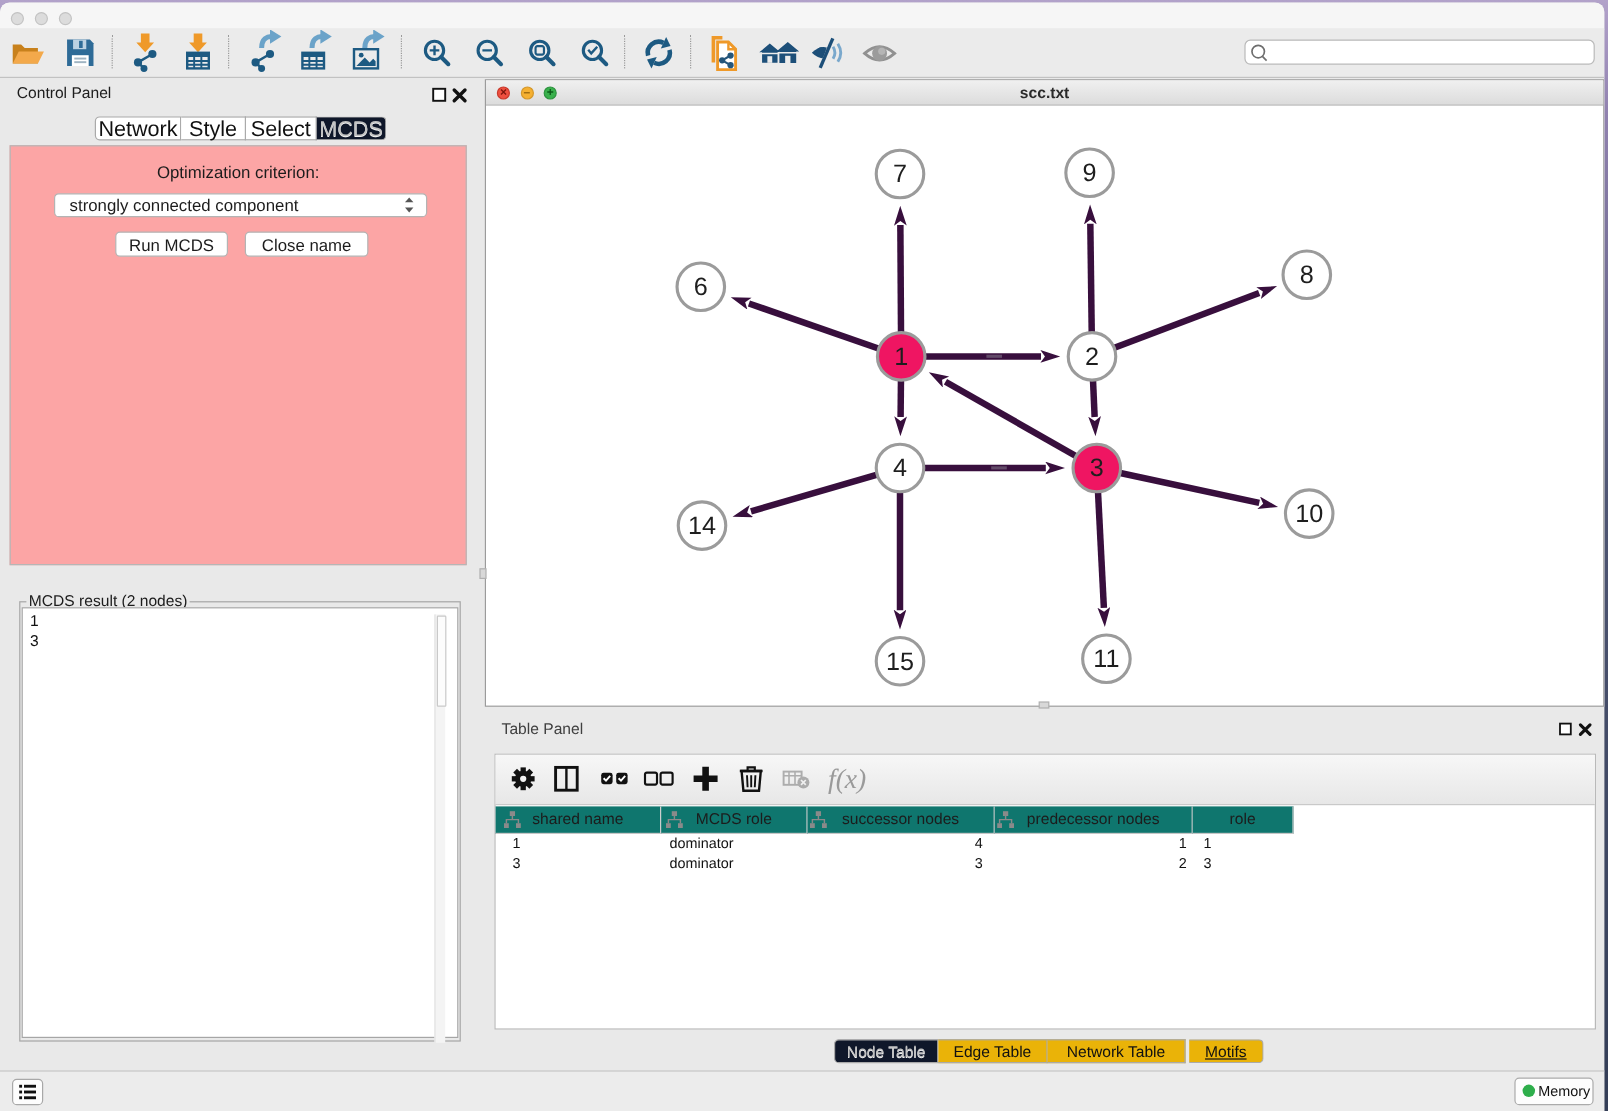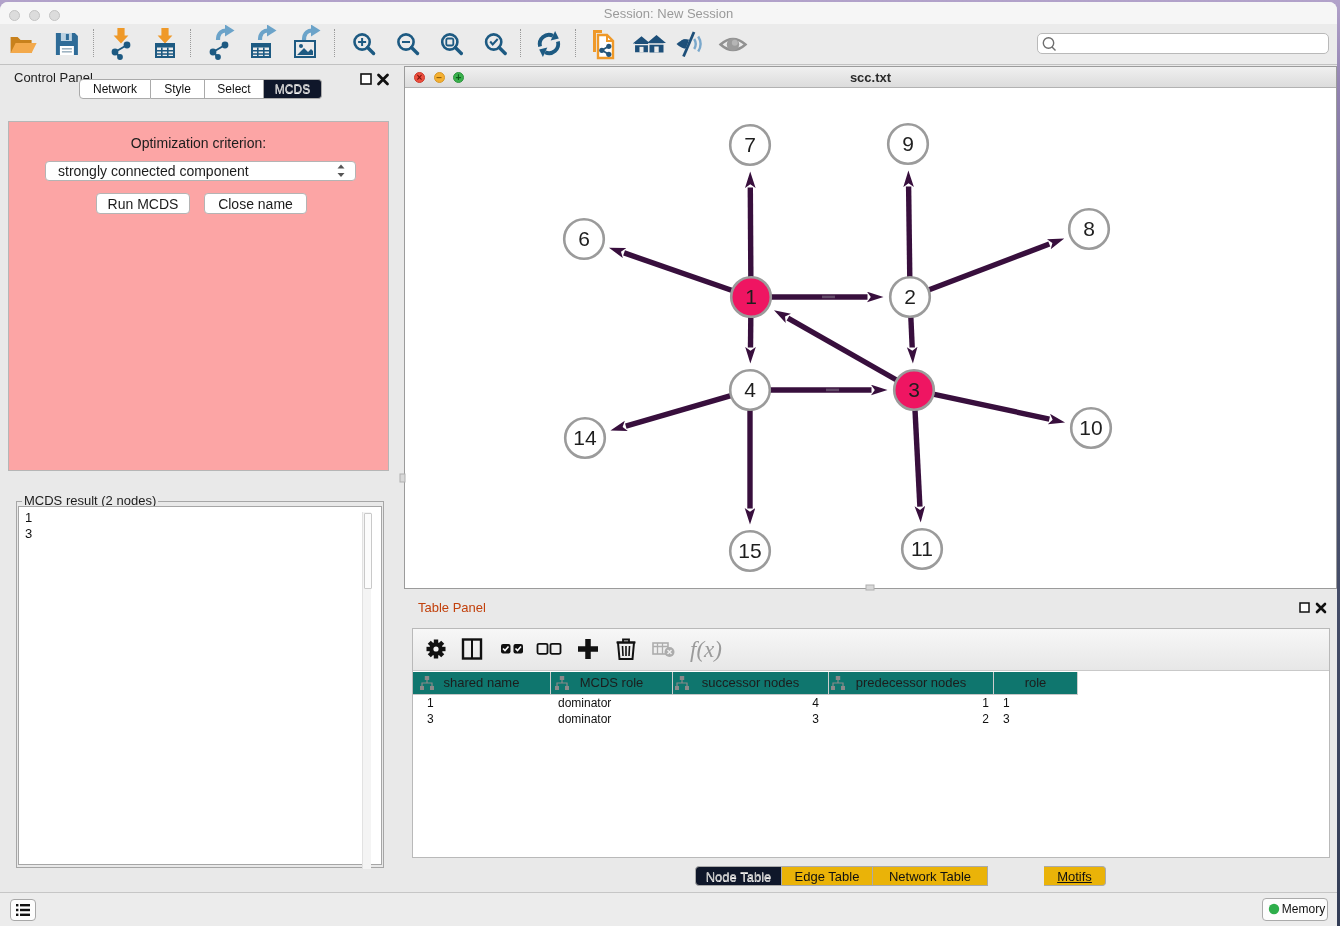--- a/index.html
+++ b/index.html
@@ -15,22 +15,22 @@
         background:#dcdcdc; border:1px solid #c3c3c3; }
   #apptitle { position:absolute; top:4px; left:0; width:1337px; text-align:center;
               font-size:13px; color:#9a9a9a; }
   
   #toolbar { position:absolute; left:0; top:22px; width:1337px; height:41px;
              background:#ebebeb; border-bottom:1px solid #c2c2c2; }
   .tsep { position:absolute; top:5px; height:28px; width:0;
           border-left:1px dotted #9a9a9a; }
   
   #cptitle { position:absolute; left:14px; top:68px; font-size:13px; color:#1d1d1d; }
-  .tab { position:absolute; top:77px; height:20px; background:#fff;
-         border:1px solid #aaa; font-size:12px; color:#111; text-align:center;
+  .tab { position:absolute; top:95px; height:20px; background:#fff;
+         border:1px solid #aaa; font-size:18px; color:#111; text-align:center;
          line-height:19px; }
   #upperbox { position:absolute; left:8px; top:119px; width:381px; height:350px;
               border:1px solid #b6b6b6; background:#fca5a5; }
   #optlabel { position:absolute; left:0; top:13px; width:100%; text-align:center;
               font-size:14px; color:#1c1c1c; }
   #dropdown { position:absolute; left:36px; top:39px; width:311px; height:20px;
               background:#fff; border:1px solid #b4b4b4; border-radius:4px;
               font-size:14px; color:#1c1c1c; line-height:19px; padding-left:12px; }
   .btn { position:absolute; top:71px; height:21px; background:#fff;
          border:1px solid #b4b4b4; border-radius:4px; font-size:14px; color:#1c1c1c;
@@ -57,21 +57,21 @@
   #netwin { position:absolute; left:404px; top:64px; width:933px; height:523px;
             border:1px solid #9b9b9b; background:#fff; }
   #nettitle { position:absolute; left:0; top:0; width:100%; height:21px;
               background:linear-gradient(180deg,#f0f0f0,#dcdcdc);
               border-bottom:1px solid #b2b2b2; }
   #nettitle span { position:absolute; width:100%; text-align:center; top:3px;
                    font-size:13px; font-weight:bold; color:#2a2a2a; }
   .wl { position:absolute; top:5px; width:11px; height:11px; border-radius:50%;
         font-size:10px; font-weight:bold; text-align:center; line-height:10px; }
   
-  #tptitle { position:absolute; left:418px; top:598px; font-size:13px; color:#c2410c; }
+  #tptitle { position:absolute; left:418px; top:598px; font-size:13px; color:#404040; }
   #tbox { position:absolute; left:412px; top:626px; width:918px; height:230px;
           border:1px solid #b9b9b9; background:#fff; }
   #ttoolbar { position:absolute; left:0; top:0; width:100%; height:42px;
               background:linear-gradient(180deg,#f7f7f7,#e7e7e7);
               border-bottom:1px solid #c9c9c9; }
   #thead { position:absolute; left:0; top:43px; width:100%; height:23px; }
   .hcell { position:absolute; top:0; height:23px; border-right:1px solid #cdcdcd;
            border-bottom:1px solid #c6c6c6; background:#0f766e;
            font-size:13px; color:#1c1c1c; text-align:center; line-height:22px; }
   .trow { position:absolute; font-size:12px; color:#111; height:16px; }
@@ -81,21 +81,20 @@
           line-height:19px; }
   .graytab { background:#0f172a; color:#c2c2c2; text-shadow:0 1px 0 #f5f5f5; }
 </style>
 </head>
 <body>
 <div id="appwin">
   <div id="titlebar">
     <div class="tl" style="left:9px;"></div>
     <div class="tl" style="left:29px;"></div>
     <div class="tl" style="left:49px;"></div>
-    <div id="apptitle">Session: New Session</div>
   </div>
   <div id="toolbar">
     <div class="tsep" style="left:93px;"></div>
     <div class="tsep" style="left:190px;"></div>
     <div class="tsep" style="left:334px;"></div>
     <div class="tsep" style="left:520px;"></div>
     <div class="tsep" style="left:575px;"></div>
     <svg width="1337" height="40" style="position:absolute;left:0;top:1px;z-index:3;">
         <g transform="translate(23.6,19)">
           <path d="M-13,9 L-13,-7 L-6,-7 L-3,-4 L8,-4 L8,9 Z" fill="#c8811c"></path>
@@ -393,21 +392,21 @@
       <span class="tcell" style="left:14px;">3</span>
       <span class="tcell" style="left:145px;">dominator</span>
       <span class="tcell" style="left:340px; width:66px; text-align:right;">3</span>
       <span class="tcell" style="left:500px; width:76px; text-align:right;">2</span>
       <span class="tcell" style="left:590px;">3</span>
     </div>
   </div>
   <div class="btab graytab" style="left:695px; width:87px; border-radius:4px 0 0 4px;">Node Table</div>
   <div class="btab" style="left:782px; width:91px; border-left:none;">Edge Table</div>
   <div class="btab" style="left:873px; width:115px; border-left:none;">Network Table</div>
-  <div class="btab" style="left:1044px; width:62px; border-left:none; border-radius:0 4px 4px 0;text-decoration:underline;">Motifs</div>
+  <div class="btab" style="left:991px; width:62px; border-left:none; border-radius:0 4px 4px 0;text-decoration:underline;">Motifs</div>
 
   <div id="statusbar">
     <div id="listbtn"></div>
     <div id="membtn"><span style="padding-left:17px;">Memory</span></div>
   </div>
 </div>
 <svg width="1337" height="924" style="position:absolute;left:0;top:0;pointer-events:none;">
 
   <rect x="361" y="74" width="10" height="10" fill="#fff" stroke="#111" stroke-width="1.6"></rect>
   <g stroke="#111" stroke-width="2.8" stroke-linecap="round">

